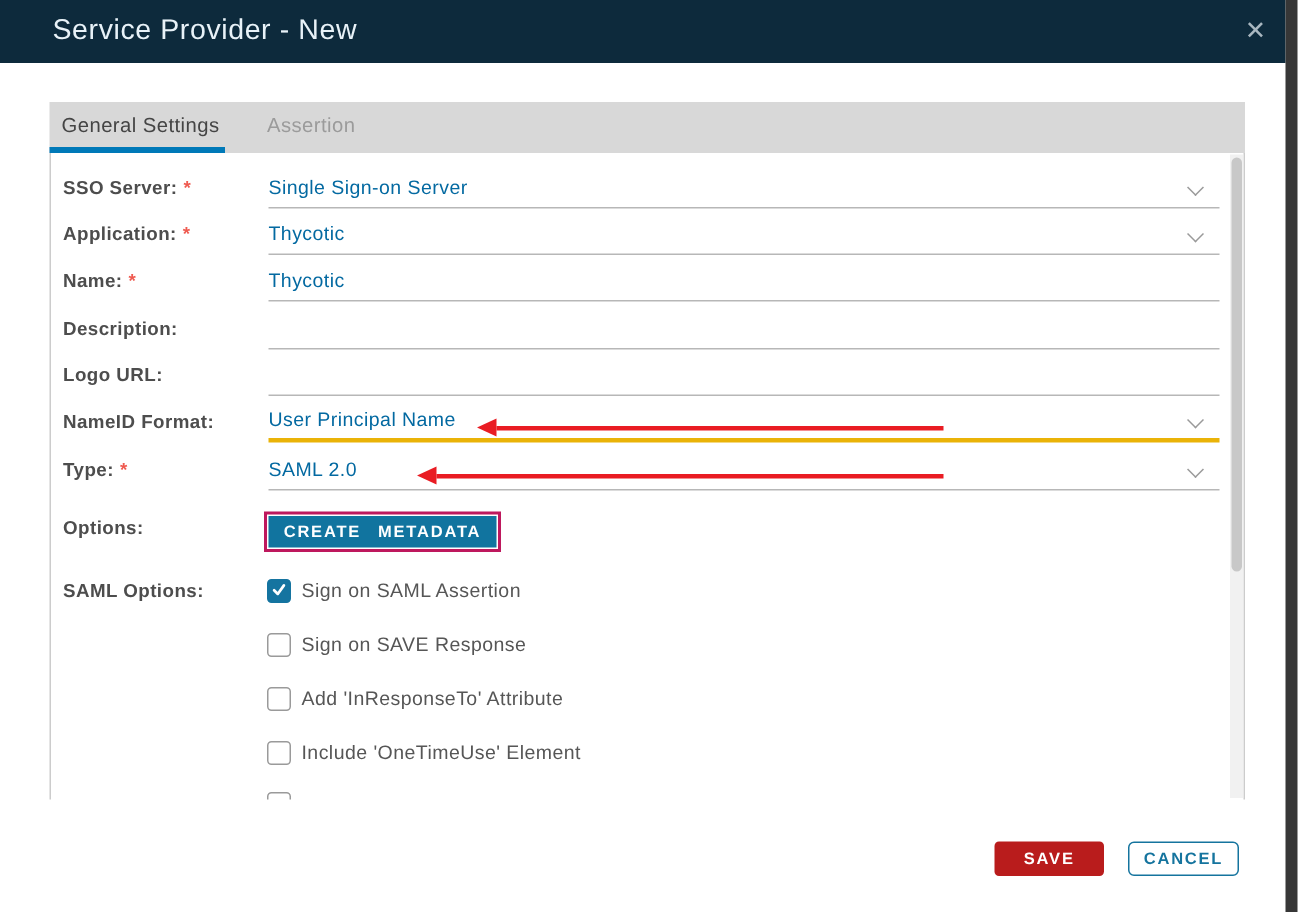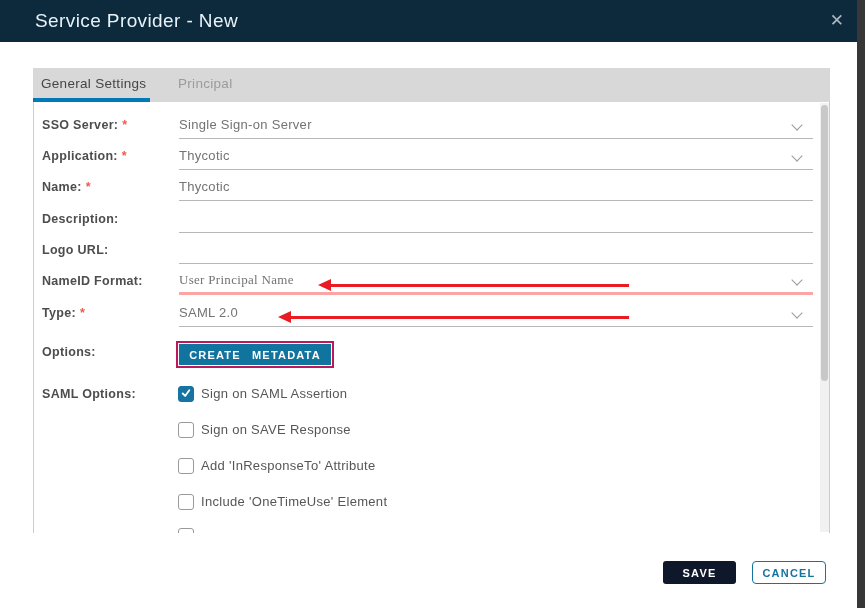--- a/index.html
+++ b/index.html
@@ -33,23 +33,23 @@
     border-left:1px solid #cccccc;border-right:1px solid #cccccc;overflow:hidden;
   }
   .frow{position:absolute;left:0;width:100%;height:28px;}
   .flabel{
     position:absolute;left:8px;top:0;height:26px;line-height:26px;
     font-size:12.5px;font-weight:bold;color:#4d4d4d;letter-spacing:.3px;white-space:nowrap;
   }
   .req{color:#ef5a50;margin-left:4px;font-weight:bold;}
   .fvalue{
     position:absolute;left:145px;top:0;width:634px;height:26px;line-height:26px;
-    border-bottom:1px solid #b7b7b7;font-size:13px;color:#737373;letter-spacing:.3px;
-  }
-  .fvalue.focused{height:24px;border-bottom:3px solid #fca5a5;line-height:24px;font-family:Liberation Serif, serif;}
+    border-bottom:1px solid #b7b7b7;font-size:13px;color:#0369a1;letter-spacing:.3px;
+  }
+  .fvalue.focused{height:24px;border-bottom:3px solid #eab308;line-height:24px;}
   .chev{
     position:absolute;right:12px;top:9px;width:7px;height:7px;
     border-right:1.6px solid #9a9a9a;border-bottom:1.6px solid #9a9a9a;
     transform:rotate(45deg);
   }
   .fvalue.focused .chev{top:8px;}
   
   .ann-arrow{position:absolute;height:3px;background:#e91c23;}
   .ann-arrow::before{
     content:"";position:absolute;left:-13px;top:-5px;width:0;height:0;
@@ -71,41 +71,41 @@
   }
   .cbox.checked{background:#1574a0;border-color:#1574a0;}
   .cbox svg{display:block;margin:2px auto 0;}
   .cblabel{font-size:13px;color:#565656;letter-spacing:.3px;line-height:16px;white-space:nowrap;}
   
   .sbar{position:absolute;right:0;top:1px;width:9px;height:429px;background:#f1f1f1;}
   .sthumb{position:absolute;left:1px;top:2px;width:7px;height:276px;background:#c8c8c8;border-radius:4px;}
   
   .btn-save{
     position:absolute;left:663px;top:561px;width:73px;height:23px;border:none;border-radius:3px;cursor:pointer;
-    background:#0f172a;color:#fff;font-family:"Liberation Sans",sans-serif;
+    background:#b91c1c;color:#fff;font-family:"Liberation Sans",sans-serif;
     font-size:11px;font-weight:bold;letter-spacing:1.2px;
   }
   .btn-cancel{
     position:absolute;left:752px;top:561px;width:74px;height:23px;border:1px solid #15749e;border-radius:4px;cursor:pointer;
     background:#ffffff;color:#15749e;font-family:"Liberation Sans",sans-serif;
     font-size:11px;font-weight:bold;letter-spacing:1.2px;
   }
 </style>
 </head>
 <body>
 
 <div class="hdr">
   <span class="title">Service Provider - New</span>
   <span class="close">✕</span>
 </div>
 <div class="edge-strip"></div>
 
 <div class="tabbar">
   <span class="tab active">General Settings</span>
-  <span class="tab inactive">Principal</span>
+  <span class="tab inactive">Assertion</span>
   <div class="tab-underline"></div>
 </div>
 
 <div class="panel">
 
   <div class="frow" style="top:10px">
     <div class="flabel">
       <span>SSO Server:</span><span class="req">*</span>
     </div>
     <div class="fvalue">

